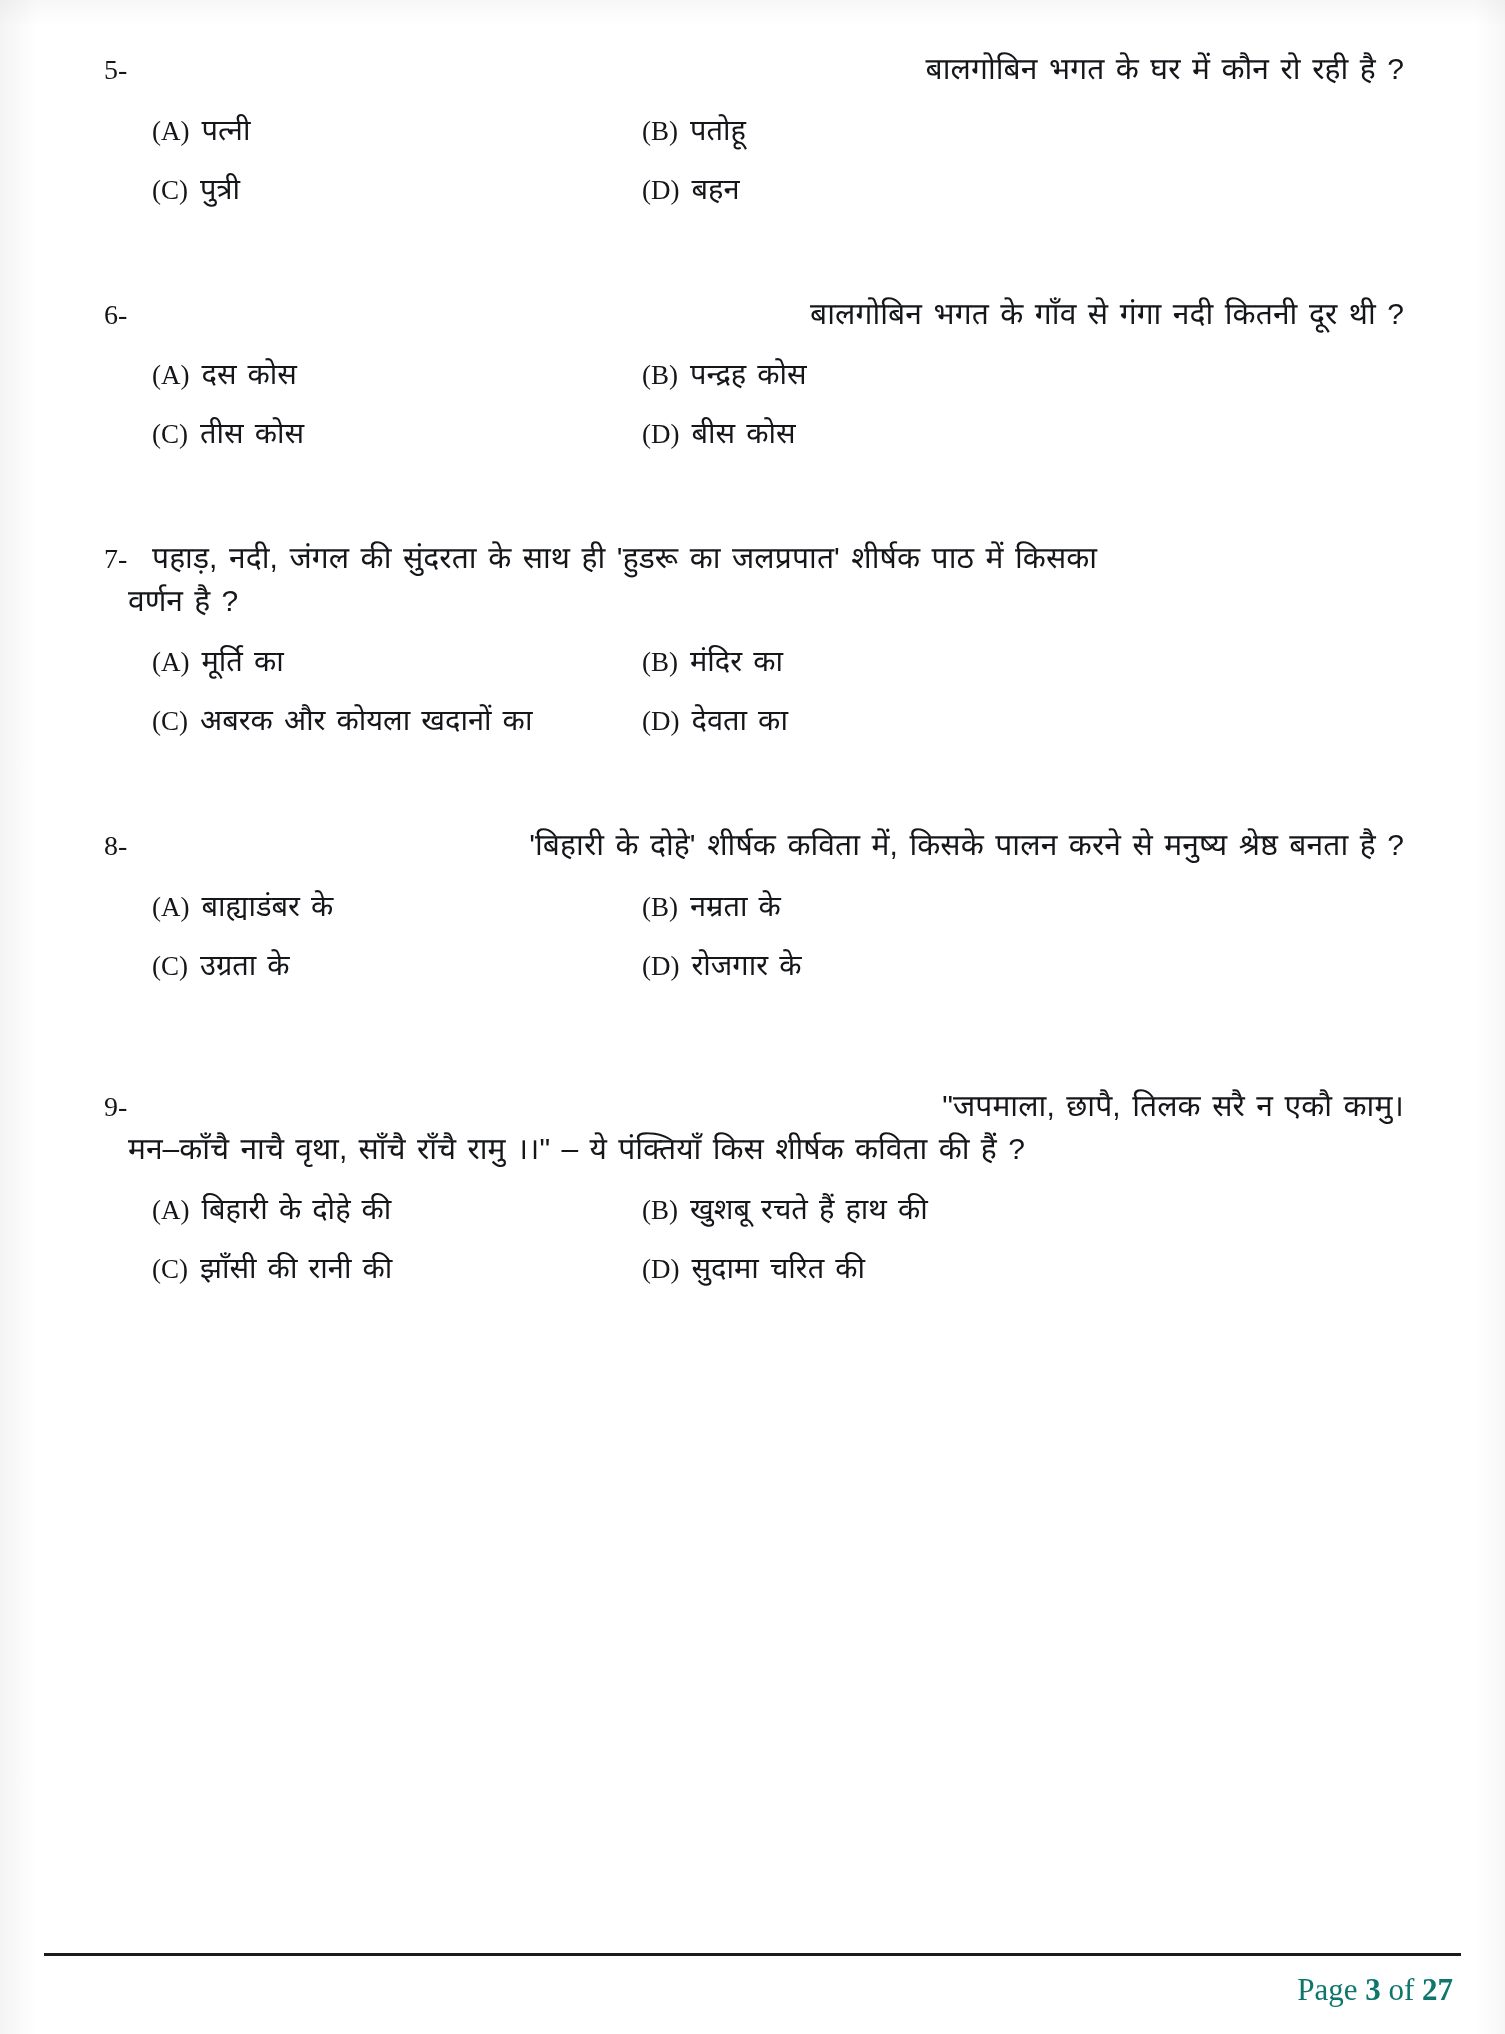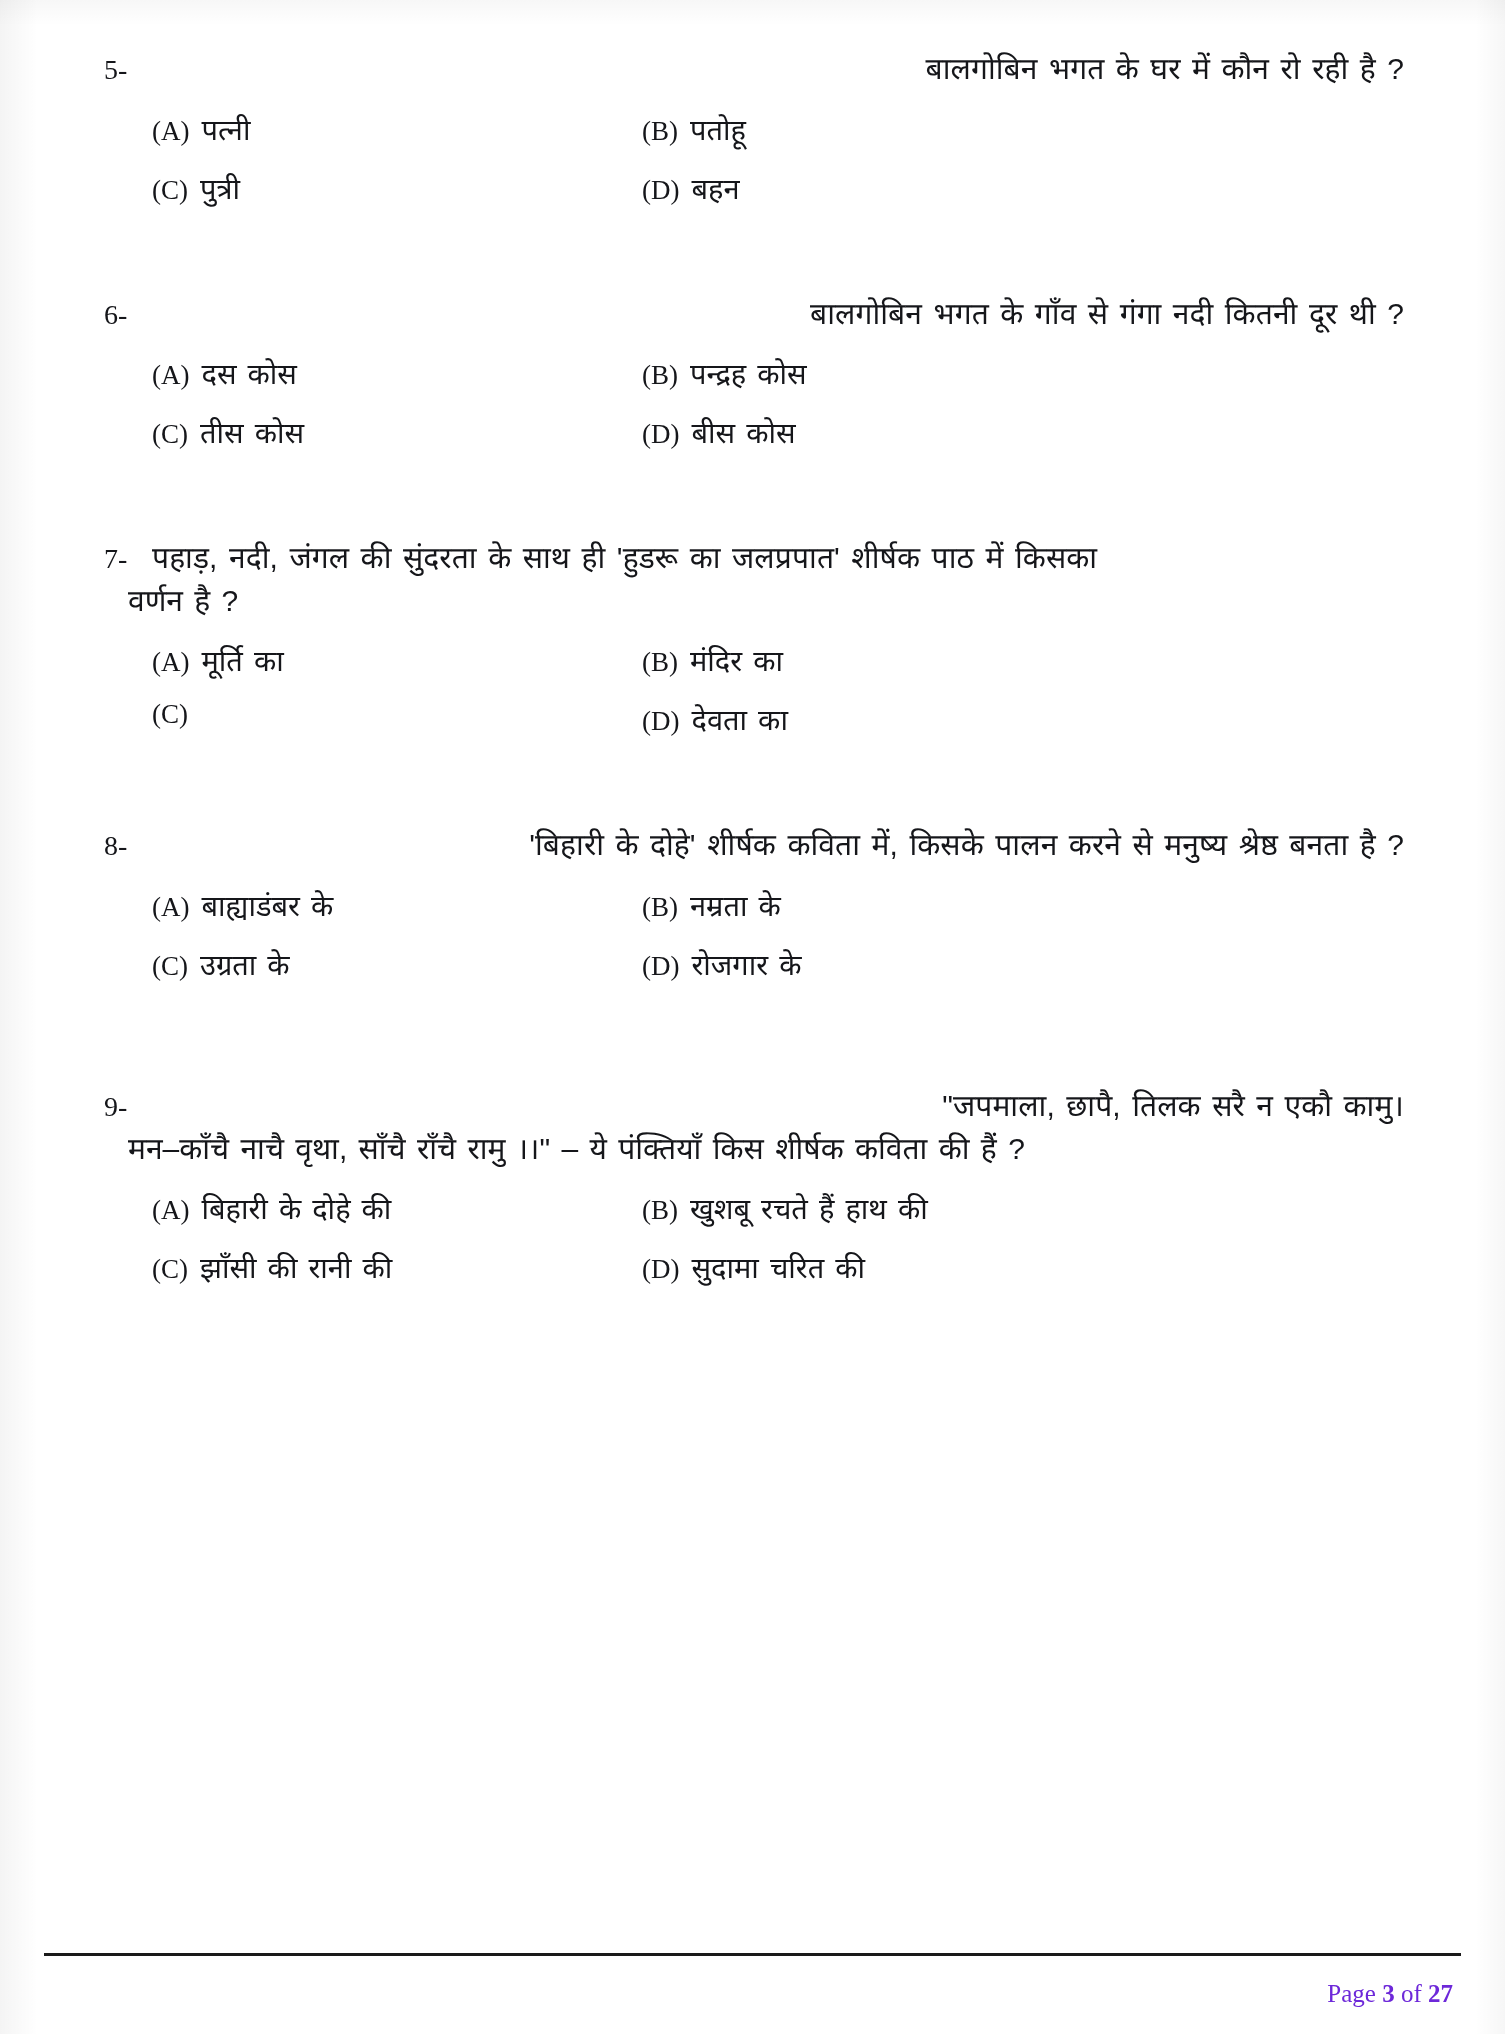--- a/index.html
+++ b/index.html
@@ -112,22 +112,22 @@
     left: 44px;
     right: 44px;
     bottom: 78px;
     border-top: 3px solid #1a1a1a;
   }
   .footer-text {
     position: absolute;
     right: 52px;
     bottom: 26px;
     font-family: "Liberation Serif", "DejaVu Serif", serif;
-    font-size: 25px;
-    color: #6d28d9;
+    font-size: 31px;
+    color: #0f766e;
     margin-left: 32px;
   }
   .footer-text b { font-weight: 700; }
 </style>
 </head>
 <body>
 
 <div class="page">
   <div class="content">
 
@@ -206,20 +206,21 @@
             <span class="opt-val">मूर्ति का</span>
           </div>
           <div class="opt right">
             <span class="opt-key">(B)</span>
             <span class="opt-val">मंदिर का</span>
           </div>
         </div>
         <div class="opt-row">
           <div class="opt left">
             <span class="opt-key">(C)</span>
+            <span class="opt-val">अबरक और कोयला खदानों का</span>
           </div>
           <div class="opt right">
             <span class="opt-key">(D)</span>
             <span class="opt-val">देवता का</span>
           </div>
         </div>
       </div>
     </div>
 
     <div class="gap-lg"></div>

